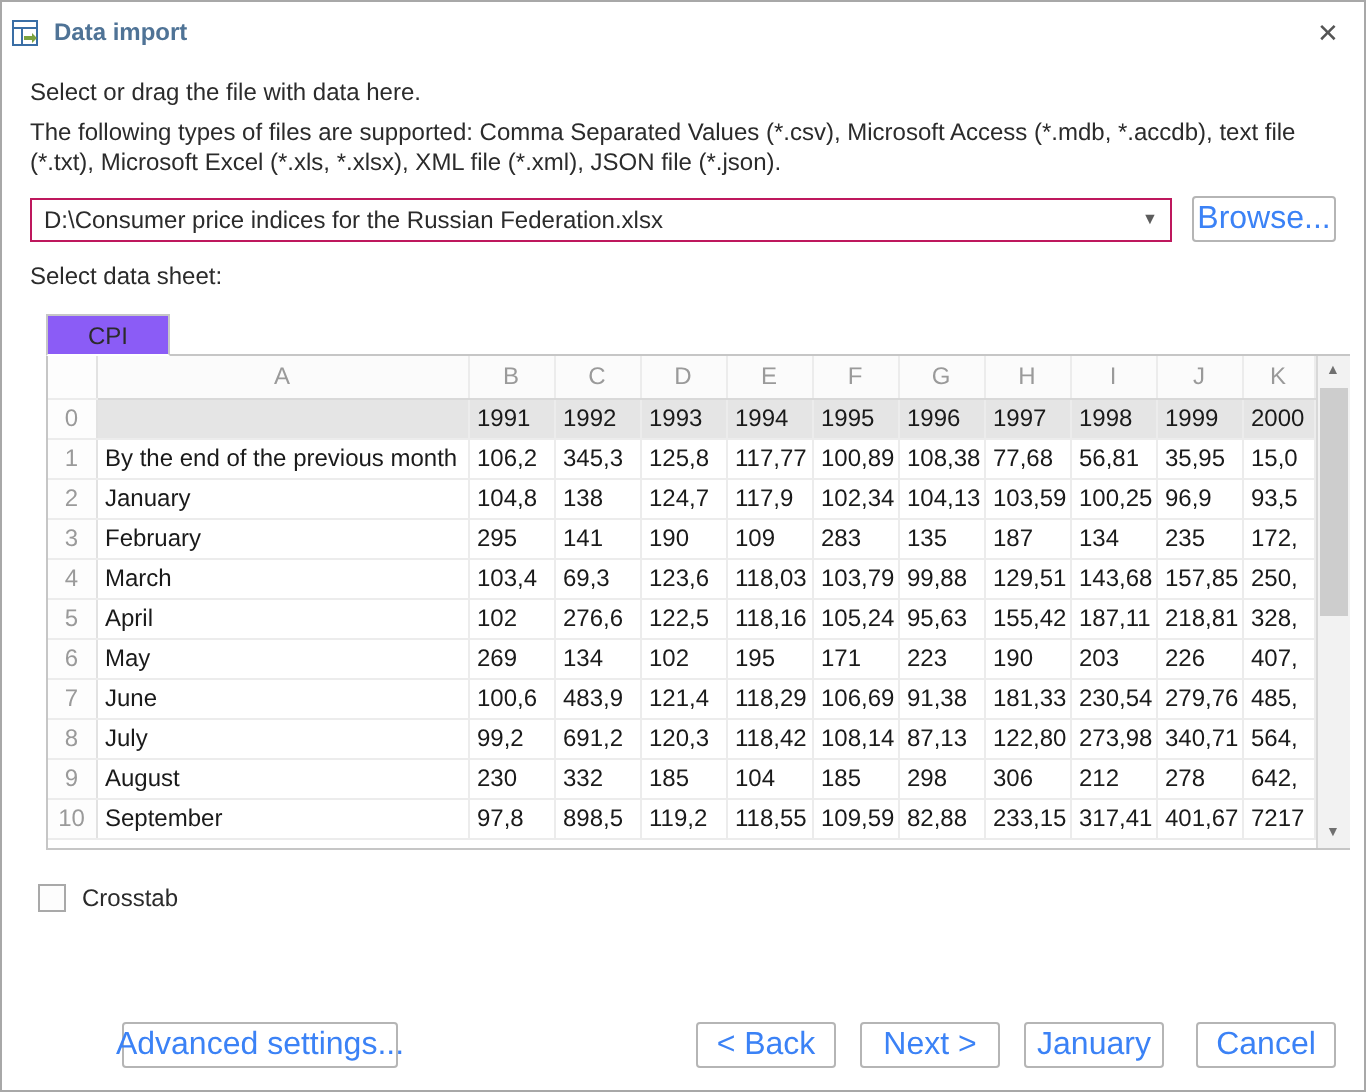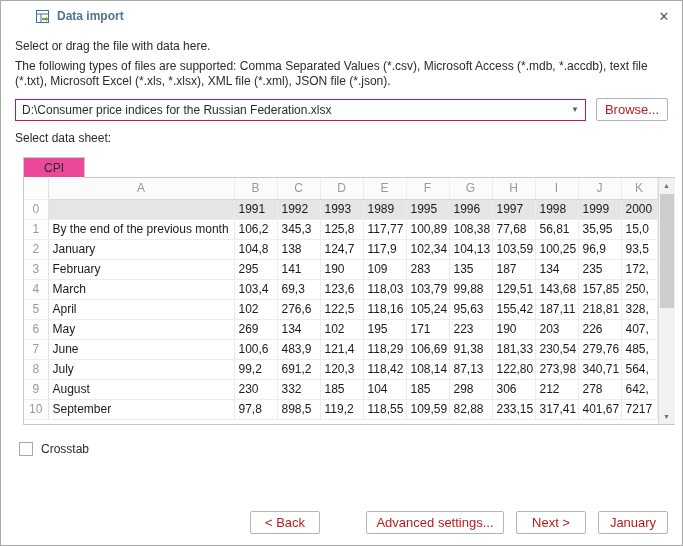--- a/index.html
+++ b/index.html
@@ -8,47 +8,47 @@
     position:relative;
     width:683px; height:546px;
     background:#ffffff;
     border:1px solid #a8a8a8;
     font-family:"Liberation Sans", sans-serif;
     font-size:12px;
     color:#2b2b2b;
     overflow:hidden;
   }
   
-  .titlebar { display:flex; align-items:center; height:30px; padding-left:14px; background:#ffffff;margin-left:20px; }
+  .titlebar { display:flex; align-items:center; height:30px; padding-left:4px; background:#ffffff; }
   .app-icon { width:15px; height:15px; display:inline-block; }
   .title { color:#4f7396; font-weight:600; margin-left:7px; }
   .close-btn { margin-left:auto; width:36px; height:30px; display:flex; align-items:center; justify-content:center; color:#555; font-size:13px; }
   
   .content { padding:4px 14px 0 14px; }
   .instr1 { margin-top:4px; color:#2b2b2b; }
   .instr2 { margin-top:6px; line-height:15px; color:#2b2b2b; }
   .file-row { margin-top:9px; display:flex; align-items:center; }
   .combo {
     flex:1; height:22px; border:1px solid #be185d; background:#fff;
     display:flex; align-items:center; padding-left:6px; overflow:hidden; white-space:nowrap;
   }
   .combo .combo-text { flex:1; overflow:hidden; text-overflow:clip; white-space:nowrap; }
   .combo .arrow { width:20px; text-align:center; color:#5c5c5c; font-size:8px; flex:0 0 20px; }
   .btn {
     height:23px; background:#fff; border:1px solid #b5b5b5; border-radius:2px;
-    font-family:"Liberation Sans", sans-serif; font-size:13px; color:#b91c1c;
+    font-family:"Liberation Sans", sans-serif; font-size:16px; color:#3b82f6;
     display:inline-flex; align-items:center; justify-content:center; white-space:nowrap;
   }
   .btn-browse { width:72px; margin-left:10px; flex:0 0 72px; }
   .sheet-label { margin-top:10px; }
   
   .tabs { margin-top:12px; height:21px; }
   .tab {
     display:inline-block; margin-left:8px; padding:0 20px; height:21px; line-height:20px;
-    background:#ec4899; border:1px solid #c6c6c6; border-bottom:1px solid #fff;
+    background:#8b5cf6; border:1px solid #c6c6c6; border-bottom:1px solid #fff;
     position:relative; z-index:2; color:#2b2b2b;
   }
   
   .grid-wrap {
     margin-left:8px; margin-top:-1px; width:652px; height:248px;
     border:1px solid #c6c6c6; display:flex; background:#fff; position:relative; z-index:1;
   }
   table.grid { border-collapse:collapse; table-layout:fixed; width:633px; align-self:flex-start; }
   table.grid th, table.grid td {
     height:20px; font-weight:normal; font-size:12px;
@@ -147,21 +147,21 @@
               <th>K</th>
             </tr>
           </thead>
           <tbody>
             <tr class="year-row">
               <th class="rownum">0</th>
               <td></td>
               <td>1991</td>
               <td>1992</td>
               <td>1993</td>
-              <td>1989</td>
+              <td>1994</td>
               <td>1995</td>
               <td>1996</td>
               <td>1997</td>
               <td>1998</td>
               <td>1999</td>
               <td>2000</td>
             </tr>
             <tr>
               <th class="rownum">1</th>
               <td>By the end of the previous month</td>
@@ -311,19 +311,20 @@
       </div>
     </div>
 
     <div class="crosstab-row">
       <span class="checkbox"></span>
       <span class="crosstab-label">Crosstab</span>
     </div>
   </div>
 
   <div class="footer">
+    <button class="btn btn-advanced">Advanced settings...</button>
     <button class="btn btn-back">&lt; Back</button>
-    <button class="btn btn-advanced">Advanced settings...</button>
     <button class="btn btn-next">Next &gt;</button>
     <button class="btn btn-import">January</button>
+    <button class="btn btn-cancel">Cancel</button>
   </div>
 
 </div>
 
 </body></html>

